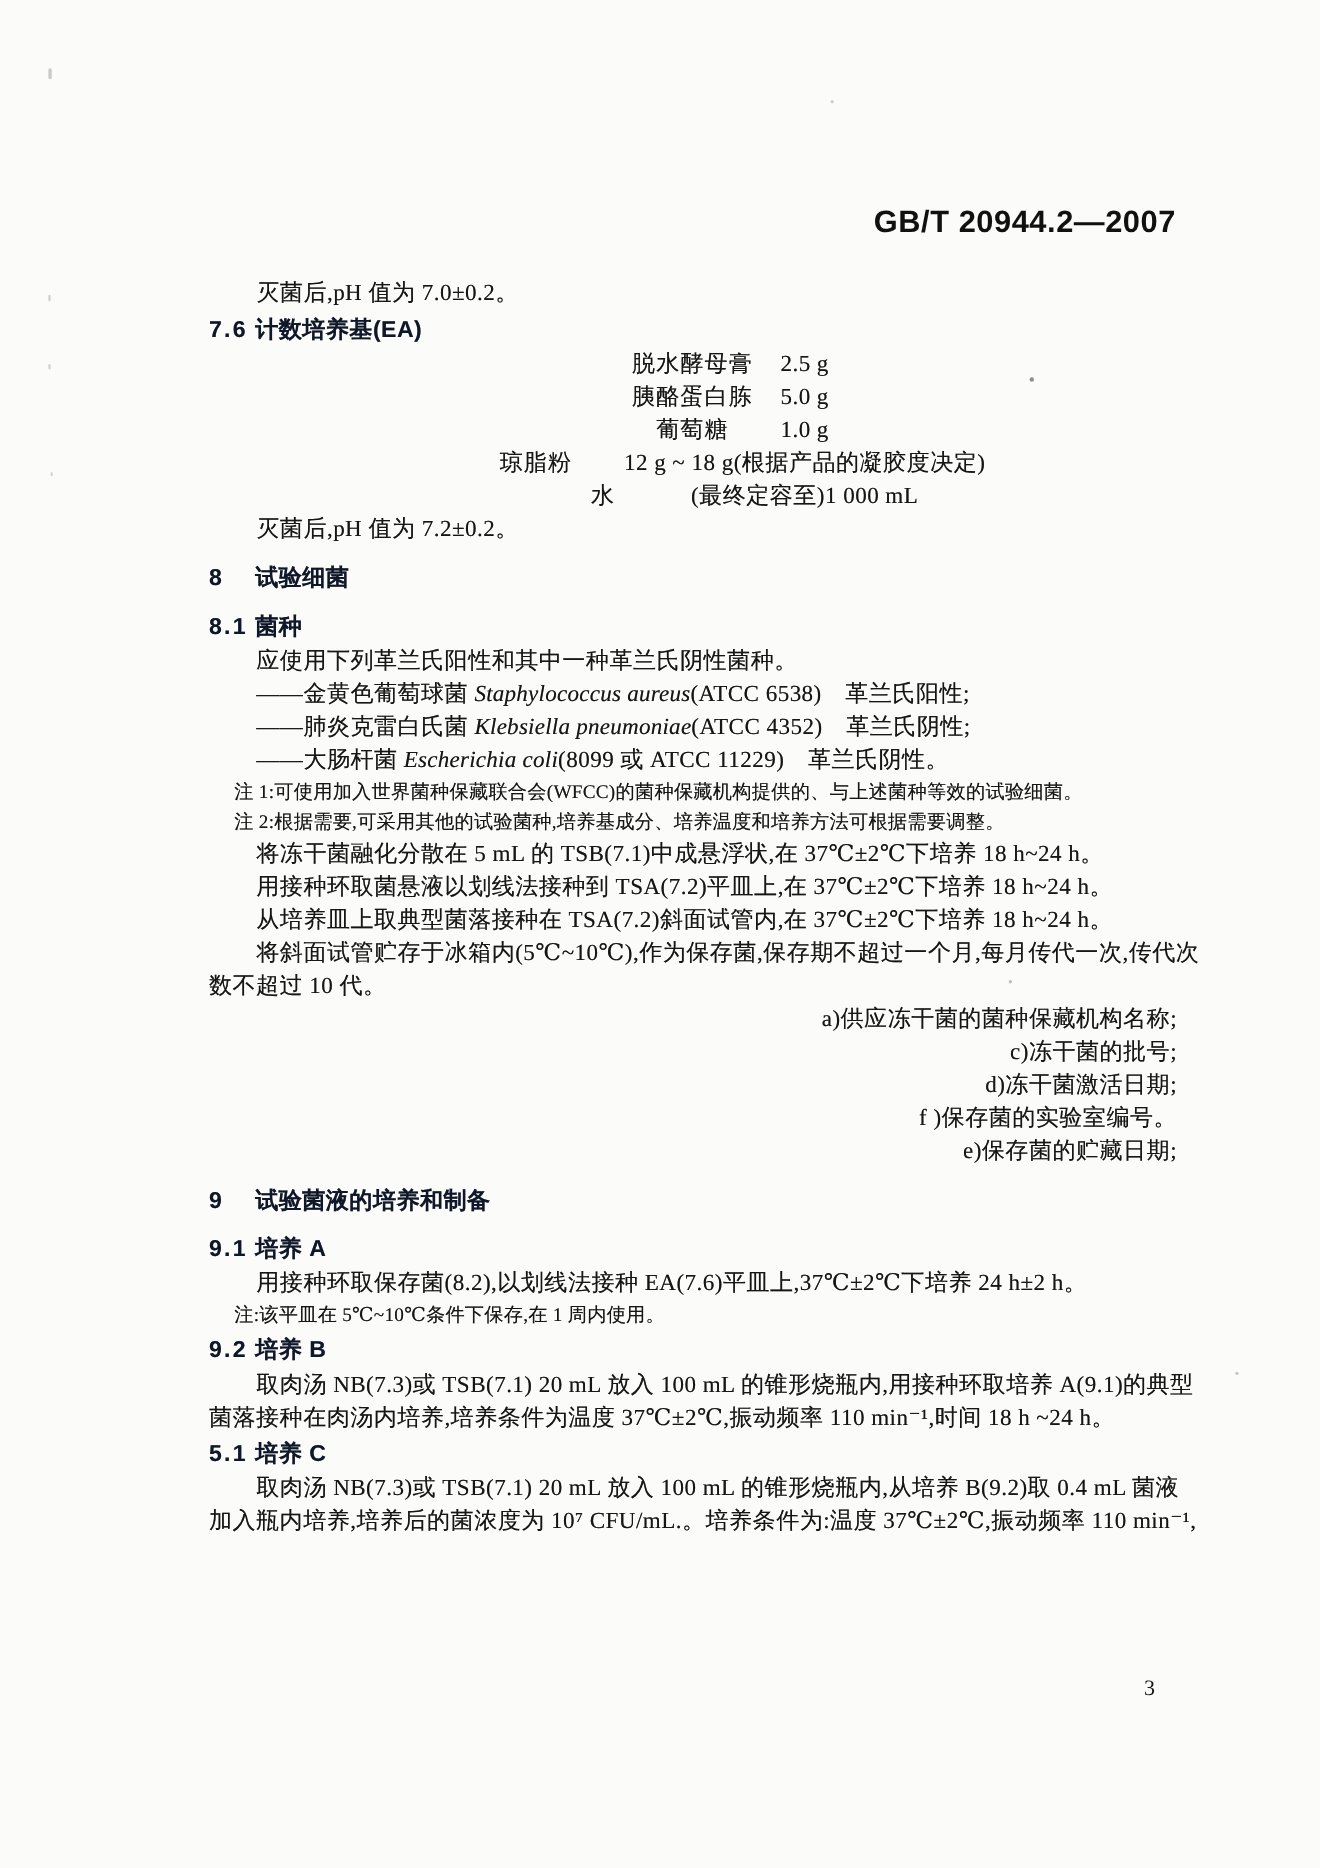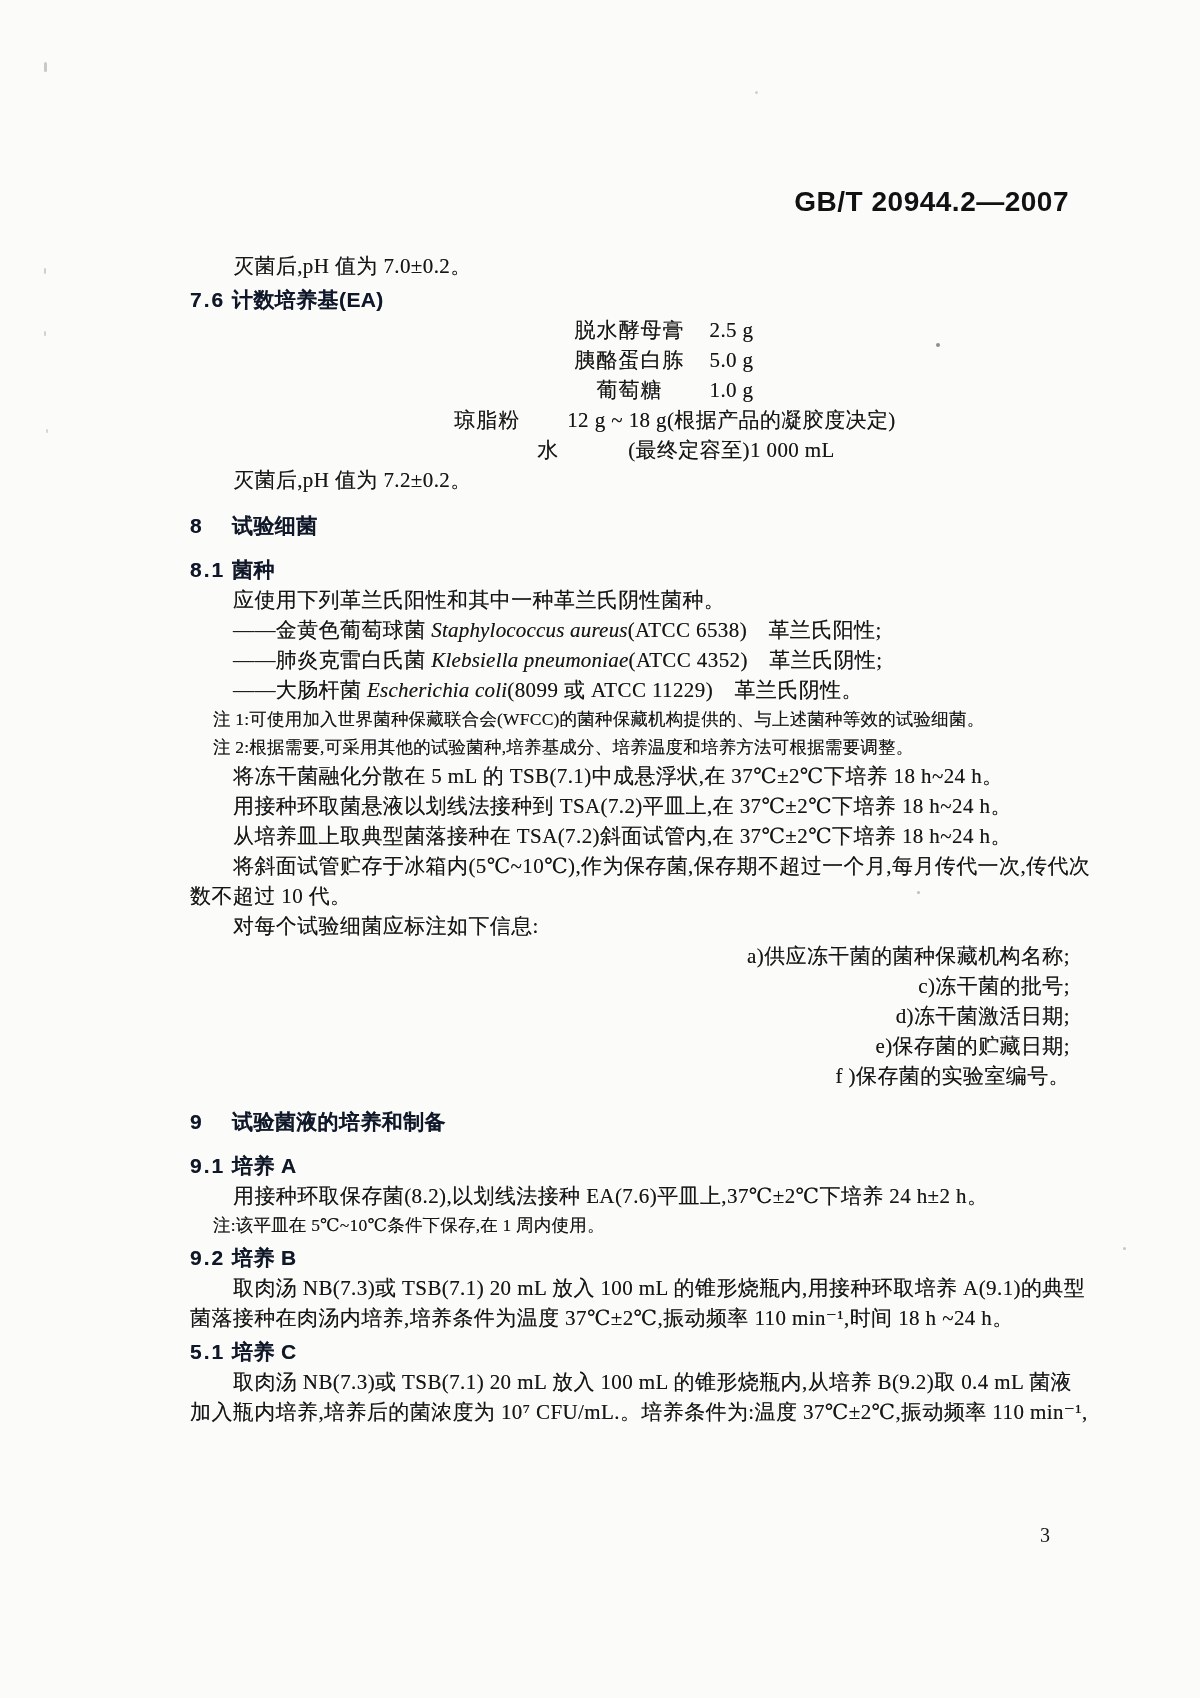--- a/index.html
+++ b/index.html
@@ -80,26 +80,25 @@
       <div class="blk dash"><span class="pre">——金黄色葡萄球菌 </span><i class="latin">Staphylococcus aureus</i><span class="post">(ATCC 6538)　革兰氏阳性;</span></div>
       <div class="blk dash"><span class="pre">——肺炎克雷白氏菌 </span><i class="latin">Klebsiella pneumoniae</i><span class="post">(ATCC 4352)　革兰氏阴性;</span></div>
       <div class="blk dash"><span class="pre">——大肠杆菌 </span><i class="latin">Escherichia coli</i><span class="post">(8099 或 ATCC 11229)　革兰氏阴性。</span></div>
       <div class="blk note"><span class="text">注 1:可使用加入世界菌种保藏联合会(WFCC)的菌种保藏机构提供的、与上述菌种等效的试验细菌。</span></div>
       <div class="blk note"><span class="text">注 2:根据需要,可采用其他的试验菌种,培养基成分、培养温度和培养方法可根据需要调整。</span></div>
       <div class="blk p"><span class="text">将冻干菌融化分散在 5 mL 的 TSB(7.1)中成悬浮状,在 37℃±2℃下培养 18 h~24 h。</span></div>
       <div class="blk p"><span class="text">用接种环取菌悬液以划线法接种到 TSA(7.2)平皿上,在 37℃±2℃下培养 18 h~24 h。</span></div>
       <div class="blk p"><span class="text">从培养皿上取典型菌落接种在 TSA(7.2)斜面试管内,在 37℃±2℃下培养 18 h~24 h。</span></div>
       <div class="blk p"><span class="text">将斜面试管贮存于冰箱内(5℃~10℃),作为保存菌,保存期不超过一个月,每月传代一次,传代次</span></div>
       <div class="blk cont"><span class="text">数不超过 10 代。</span></div>
-      <div class="blk p"><span class="text">对每个试验细菌应标注如下信息:</span></div>
       <div class="blk li"><span class="label">a)</span><span class="text">供应冻干菌的菌种保藏机构名称;</span></div>
       <div class="blk li"><span class="label">c)</span><span class="text">冻干菌的批号;</span></div>
       <div class="blk li"><span class="label">d)</span><span class="text">冻干菌激活日期;</span></div>
+      <div class="blk li"><span class="label">f )</span><span class="text">保存菌的实验室编号。</span></div>
       <div class="blk li"><span class="label">e)</span><span class="text">保存菌的贮藏日期;</span></div>
-      <div class="blk li"><span class="label">f )</span><span class="text">保存菌的实验室编号。</span></div>
       <div class="blk h1"><span class="num">9</span><span class="title">试验菌液的培养和制备</span></div>
       <div class="blk h2"><span class="num">9.1</span><span class="title">培养 A</span></div>
       <div class="blk p"><span class="text">用接种环取保存菌(8.2),以划线法接种 EA(7.6)平皿上,37℃±2℃下培养 24 h±2 h。</span></div>
       <div class="blk note"><span class="text">注:该平皿在 5℃~10℃条件下保存,在 1 周内使用。</span></div>
       <div class="blk h2"><span class="num">9.2</span><span class="title">培养 B</span></div>
       <div class="blk p"><span class="text">取肉汤 NB(7.3)或 TSB(7.1) 20 mL 放入 100 mL 的锥形烧瓶内,用接种环取培养 A(9.1)的典型</span></div>
       <div class="blk cont"><span class="text">菌落接种在肉汤内培养,培养条件为温度 37℃±2℃,振动频率 110 min⁻¹,时间 18 h ~24 h。</span></div>
       <div class="blk h2"><span class="num">5.1</span><span class="title">培养 C</span></div>
       <div class="blk p"><span class="text">取肉汤 NB(7.3)或 TSB(7.1) 20 mL 放入 100 mL 的锥形烧瓶内,从培养 B(9.2)取 0.4 mL 菌液</span></div>
       <div class="blk cont"><span class="text">加入瓶内培养,培养后的菌浓度为 10⁷ CFU/mL.。培养条件为:温度 37℃±2℃,振动频率 110 min⁻¹,</span></div>

